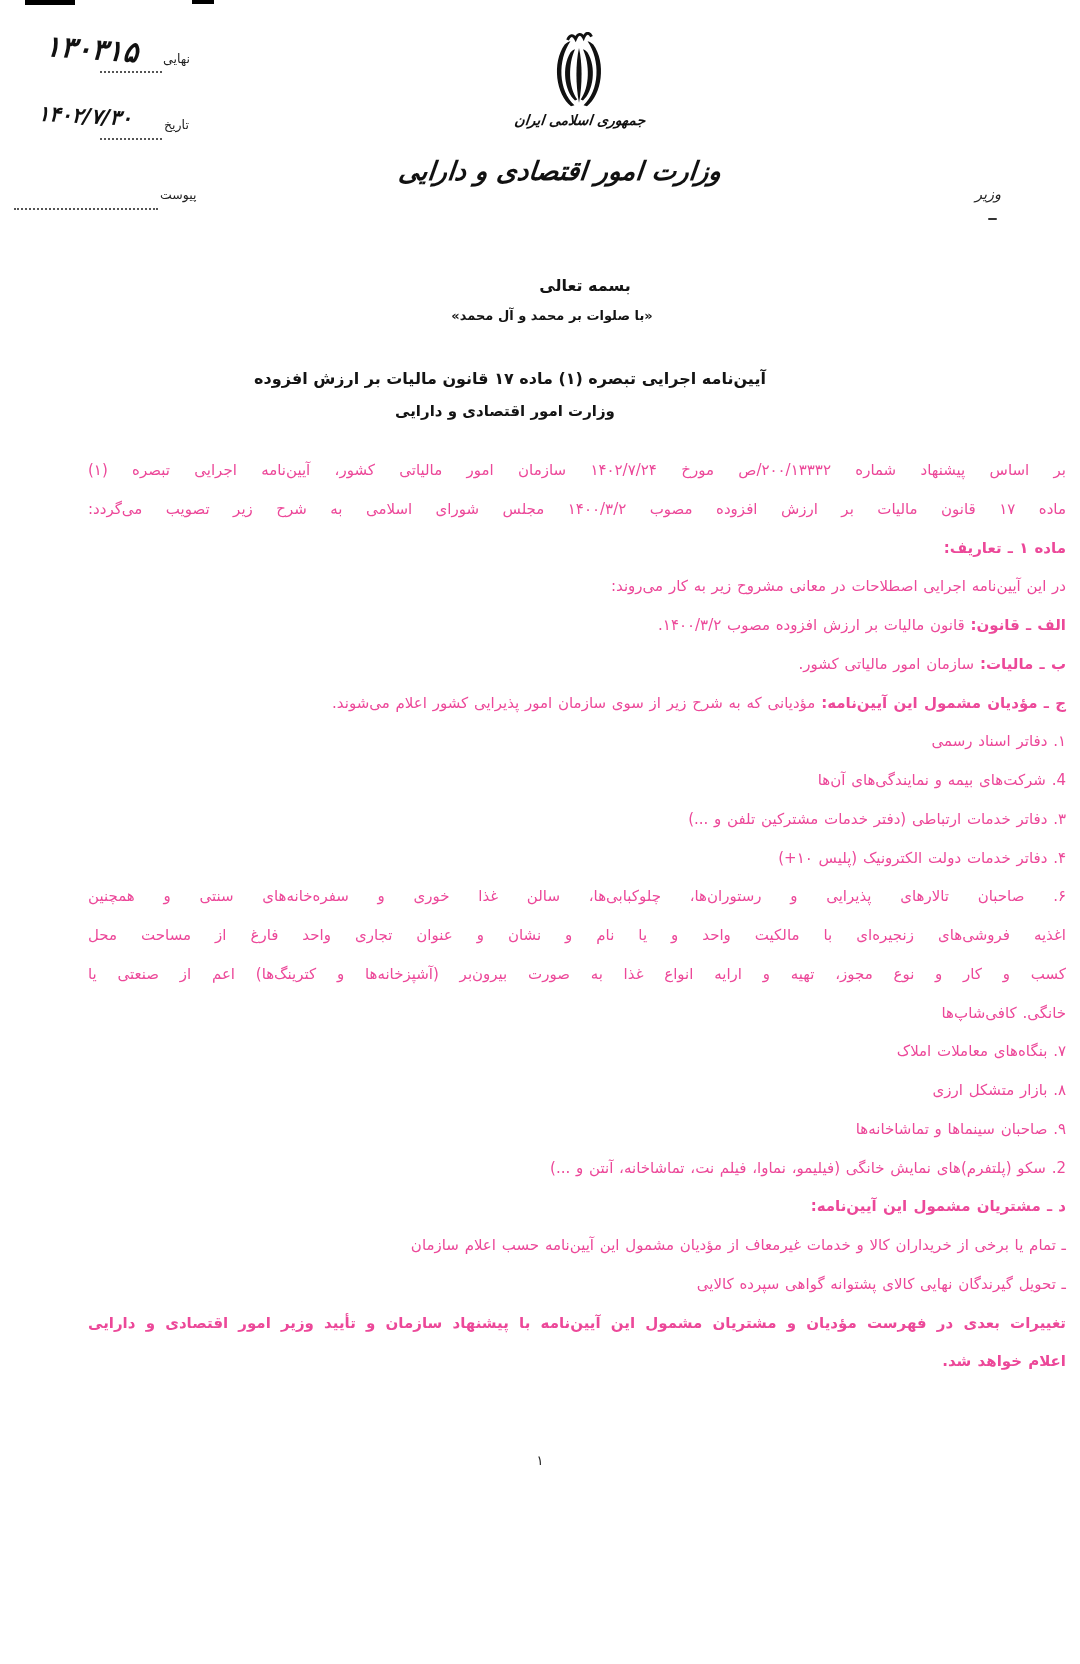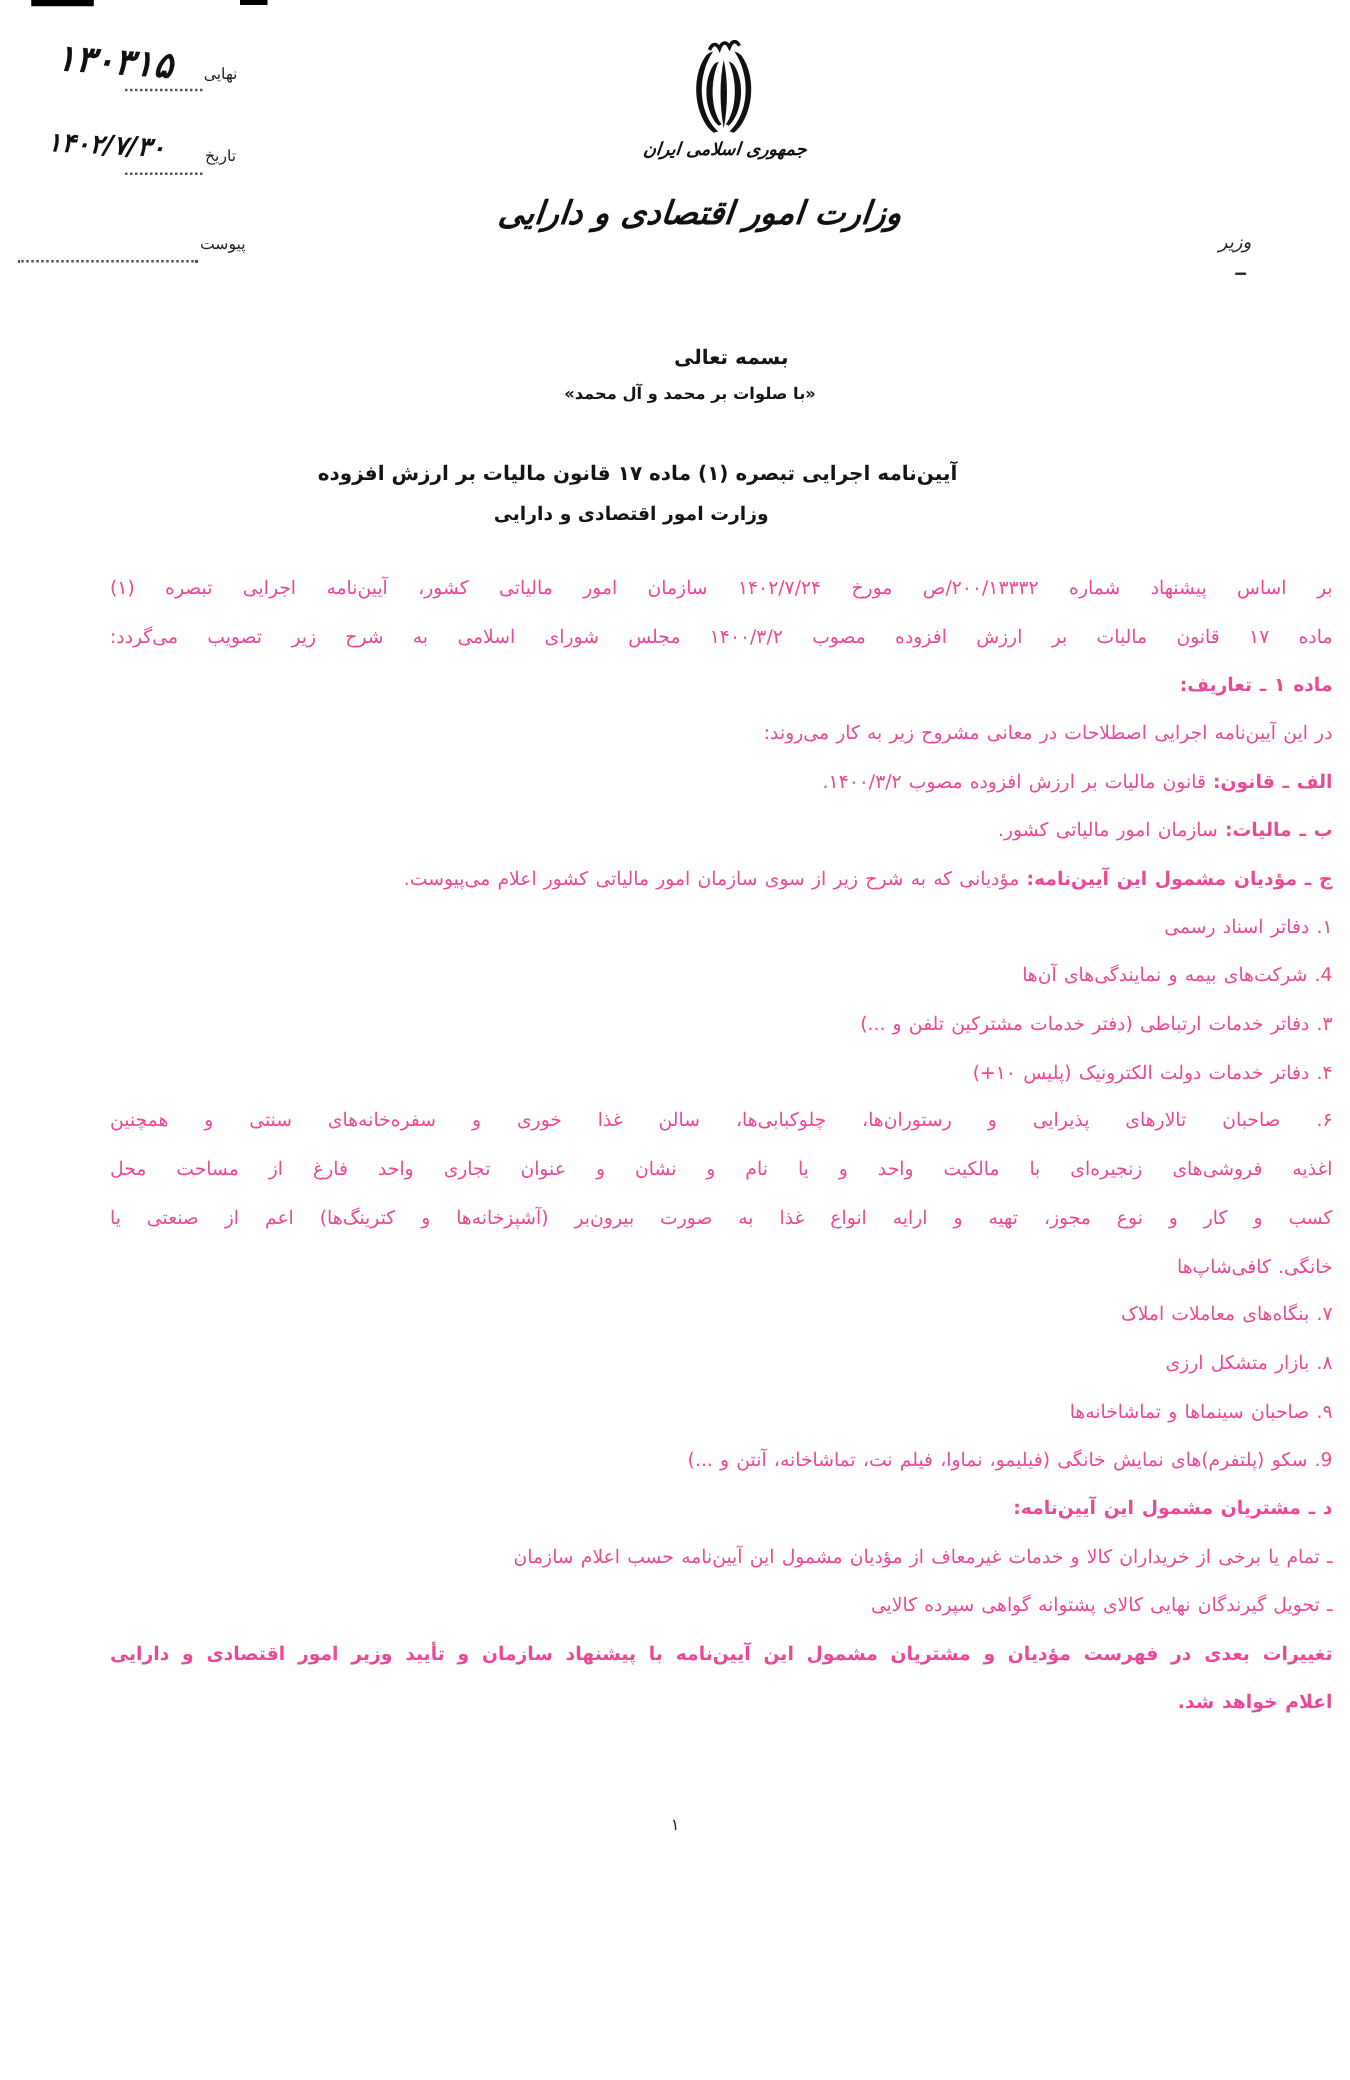--- a/index.html
+++ b/index.html
@@ -75,33 +75,33 @@
   <div class="abs ctr title1" style="left:210px;top:369px;width:600px;">آیین‌نامه اجرایی تبصره (۱) ماده ۱۷ قانون مالیات بر ارزش افزوده</div>
   <div class="abs ctr title2" style="left:305px;top:402px;width:400px;">وزارت امور اقتصادی و دارایی</div>
 
   <div class="abs body-text" style="left:88px;top:451px;">
       <div class="line j"><span>بر اساس پیشنهاد شماره ۲۰۰/۱۳۳۳۲/ص مورخ ۱۴۰۲/۷/۲۴ سازمان امور مالیاتی کشور، آیین‌نامه اجرایی تبصره (۱)</span></div>
       <div class="line j"><span>ماده ۱۷ قانون مالیات بر ارزش افزوده مصوب ۱۴۰۰/۳/۲ مجلس شورای اسلامی به شرح زیر تصویب می‌گردد:</span></div>
       <div class="line"><span class="b">ماده ۱ ـ تعاریف:</span></div>
       <div class="line"><span>در این آیین‌نامه اجرایی اصطلاحات در معانی مشروح زیر به کار می‌روند:</span></div>
       <div class="line"><span class="b">الف ـ قانون:</span><span> قانون مالیات بر ارزش افزوده مصوب ۱۴۰۰/۳/۲.</span></div>
       <div class="line"><span class="b">ب ـ مالیات:</span><span> سازمان امور مالیاتی کشور.</span></div>
-      <div class="line"><span class="b">ج ـ مؤدیان مشمول این آیین‌نامه:</span><span> مؤدیانی که به شرح زیر از سوی سازمان امور مالیاتی کشور اعلام می‌پیوست.</span></div>
+      <div class="line"><span class="b">ج ـ مؤدیان مشمول این آیین‌نامه:</span><span> مؤدیانی که به شرح زیر از سوی سازمان امور پذیرایی کشور اعلام می‌شوند.</span></div>
       <div class="line"><span>۱. دفاتر اسناد رسمی</span></div>
       <div class="line"><span>4. شرکت‌های بیمه و نمایندگی‌های آن‌ها</span></div>
       <div class="line"><span>۳. دفاتر خدمات ارتباطی (دفتر خدمات مشترکین تلفن و ...)</span></div>
       <div class="line"><span>۴. دفاتر خدمات دولت الکترونیک (پلیس ۱۰+)</span></div>
       <div class="line j"><span>۶. صاحبان تالارهای پذیرایی و رستوران‌ها، چلوکبابی‌ها، سالن غذا خوری و سفره‌خانه‌های سنتی و همچنین</span></div>
       <div class="line j"><span>اغذیه فروشی‌های زنجیره‌ای با مالکیت واحد و یا نام و نشان و عنوان تجاری واحد فارغ از مساحت محل</span></div>
       <div class="line j"><span>کسب و کار و نوع مجوز، تهیه و ارایه انواع غذا به صورت بیرون‌بر (آشپزخانه‌ها و کترینگ‌ها) اعم از صنعتی یا</span></div>
       <div class="line"><span>خانگی. کافی‌شاپ‌ها</span></div>
       <div class="line"><span>۷. بنگاه‌های معاملات املاک</span></div>
       <div class="line"><span>۸. بازار متشکل ارزی</span></div>
       <div class="line"><span>۹. صاحبان سینماها و تماشاخانه‌ها</span></div>
-      <div class="line"><span>9. سکو (پلتفرم)های نمایش خانگی (فیلیمو، نماوا، فیلم نت، تماشاخانه، آنتن و ...)</span></div>
+      <div class="line"><span>2. سکو (پلتفرم)های نمایش خانگی (فیلیمو، نماوا، فیلم نت، تماشاخانه، آنتن و ...)</span></div>
       <div class="line"><span class="b">د ـ مشتریان مشمول این آیین‌نامه:</span></div>
       <div class="line"><span>ـ تمام یا برخی از خریداران کالا و خدمات غیرمعاف از مؤدیان مشمول این آیین‌نامه حسب اعلام سازمان</span></div>
       <div class="line"><span>ـ تحویل گیرندگان نهایی کالای پشتوانه گواهی سپرده کالایی</span></div>
       <div class="line j"><span class="b">تغییرات بعدی در فهرست مؤدیان و مشتریان مشمول این آیین‌نامه با پیشنهاد سازمان و تأیید وزیر امور اقتصادی و دارایی</span></div>
       <div class="line"><span class="b">اعلام خواهد شد.</span></div>
     </div>
 
   <div class="abs page-num" style="left:520px;top:1453px;width:40px;">۱</div>
 
 </div>

